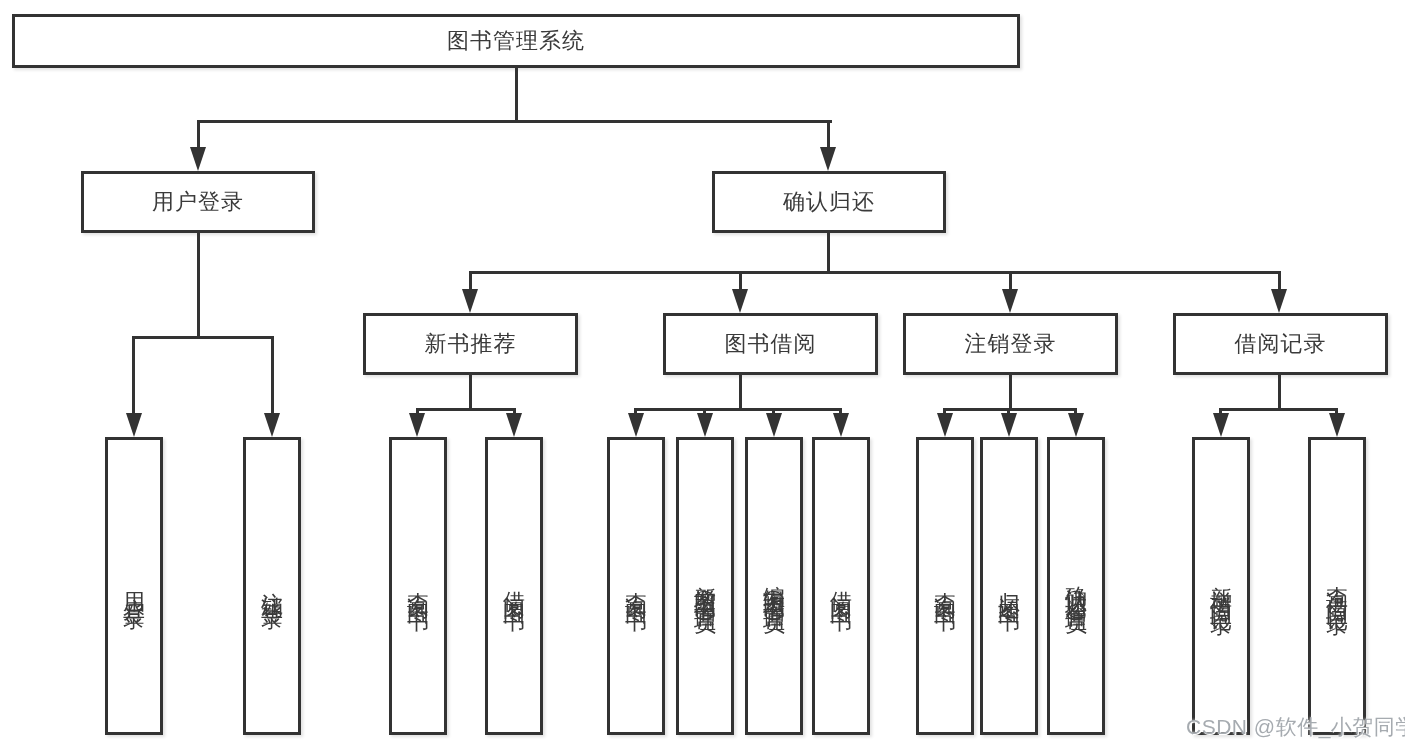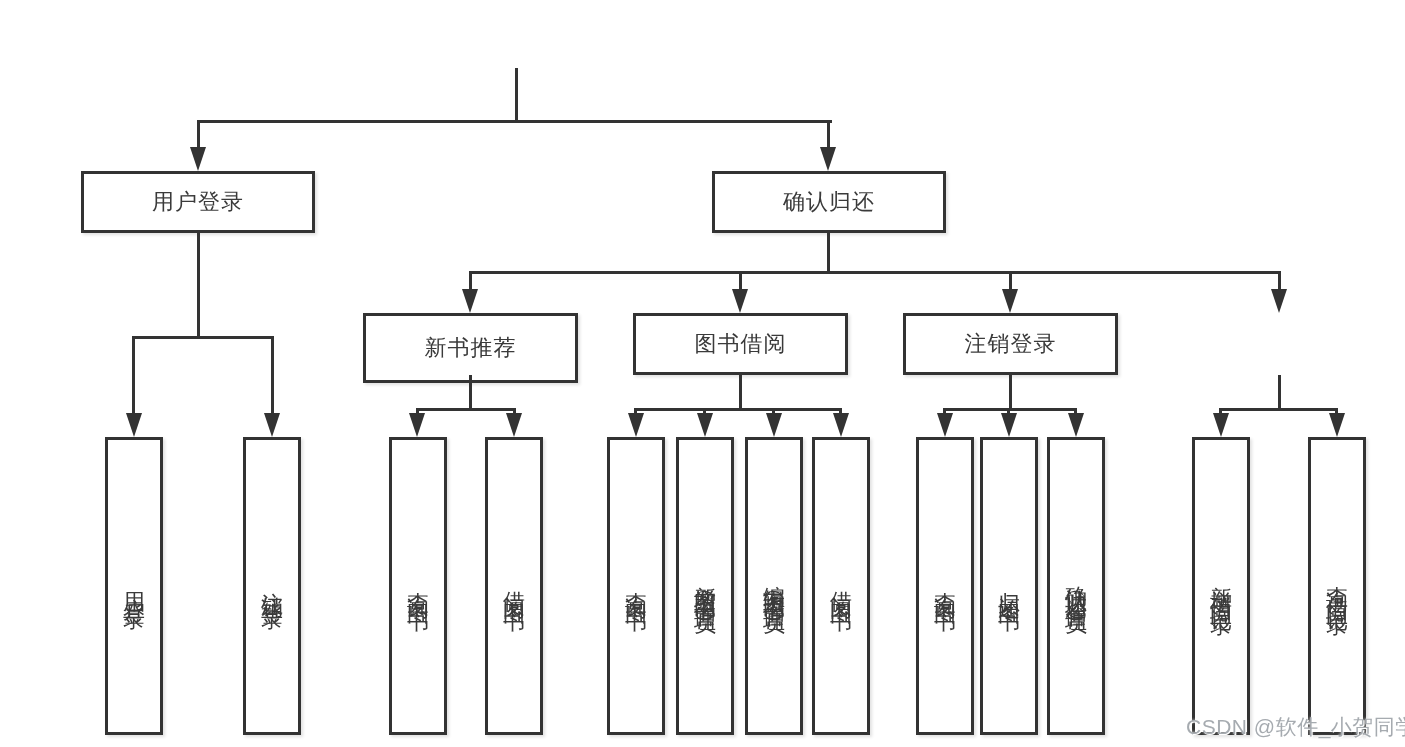--- a/index.html
+++ b/index.html
@@ -49,31 +49,33 @@
     letter-spacing:0.5px;
     text-shadow:1px 1px 0 #ffffff, 0 0 3px #ffffff;
     white-space:nowrap;
   }
 </style>
 </head>
 <body>
 
 <div id="canvas">
 
+  <div class="node hnode" style="left:12px; top:14px; width:1008px; height:54px;">图书管理系统</div>
 
   <div class="node hnode" style="left:81px; top:171px; width:234px; height:62px;">用户登录</div>
 
   <div class="node hnode" style="left:712px; top:171px; width:234px; height:62px;">确认归还</div>
 
-  <div class="node hnode" style="left:363px; top:313px; width:215px; height:70px;text-align:right;">新书推荐</div>
+  <div class="node hnode" style="left:363px; top:313px; width:215px; height:62px;text-align:right;">新书推荐</div>
 
-  <div class="node hnode" style="left:633px; top:313px; width:215px; height:62px;">图书借阅</div>
+  <div class="node hnode" style="left:663px; top:313px; width:215px; height:62px;">图书借阅</div>
 
   <div class="node hnode" style="left:903px; top:313px; width:215px; height:62px;">注销登录</div>
 
+  <div class="node hnode" style="left:1173px; top:313px; width:215px; height:62px;">借阅记录</div>
 
   <div class="node vnode" style="left:105px;">用户登录</div>
   <div class="node vnode" style="left:243px;">注销登录</div>
 
   <div class="node vnode" style="left:389px;">查询图书</div>
   <div class="node vnode" style="left:485px;">借阅图书</div>
 
   <div class="node vnode" style="left:607px;">查询图书</div>
   <div class="node vnode" style="left:676px; letter-spacing:4px;">新增图书（管理员）</div>
   <div class="node vnode" style="left:745px; letter-spacing:4px;">编辑图书（管理员）</div>

